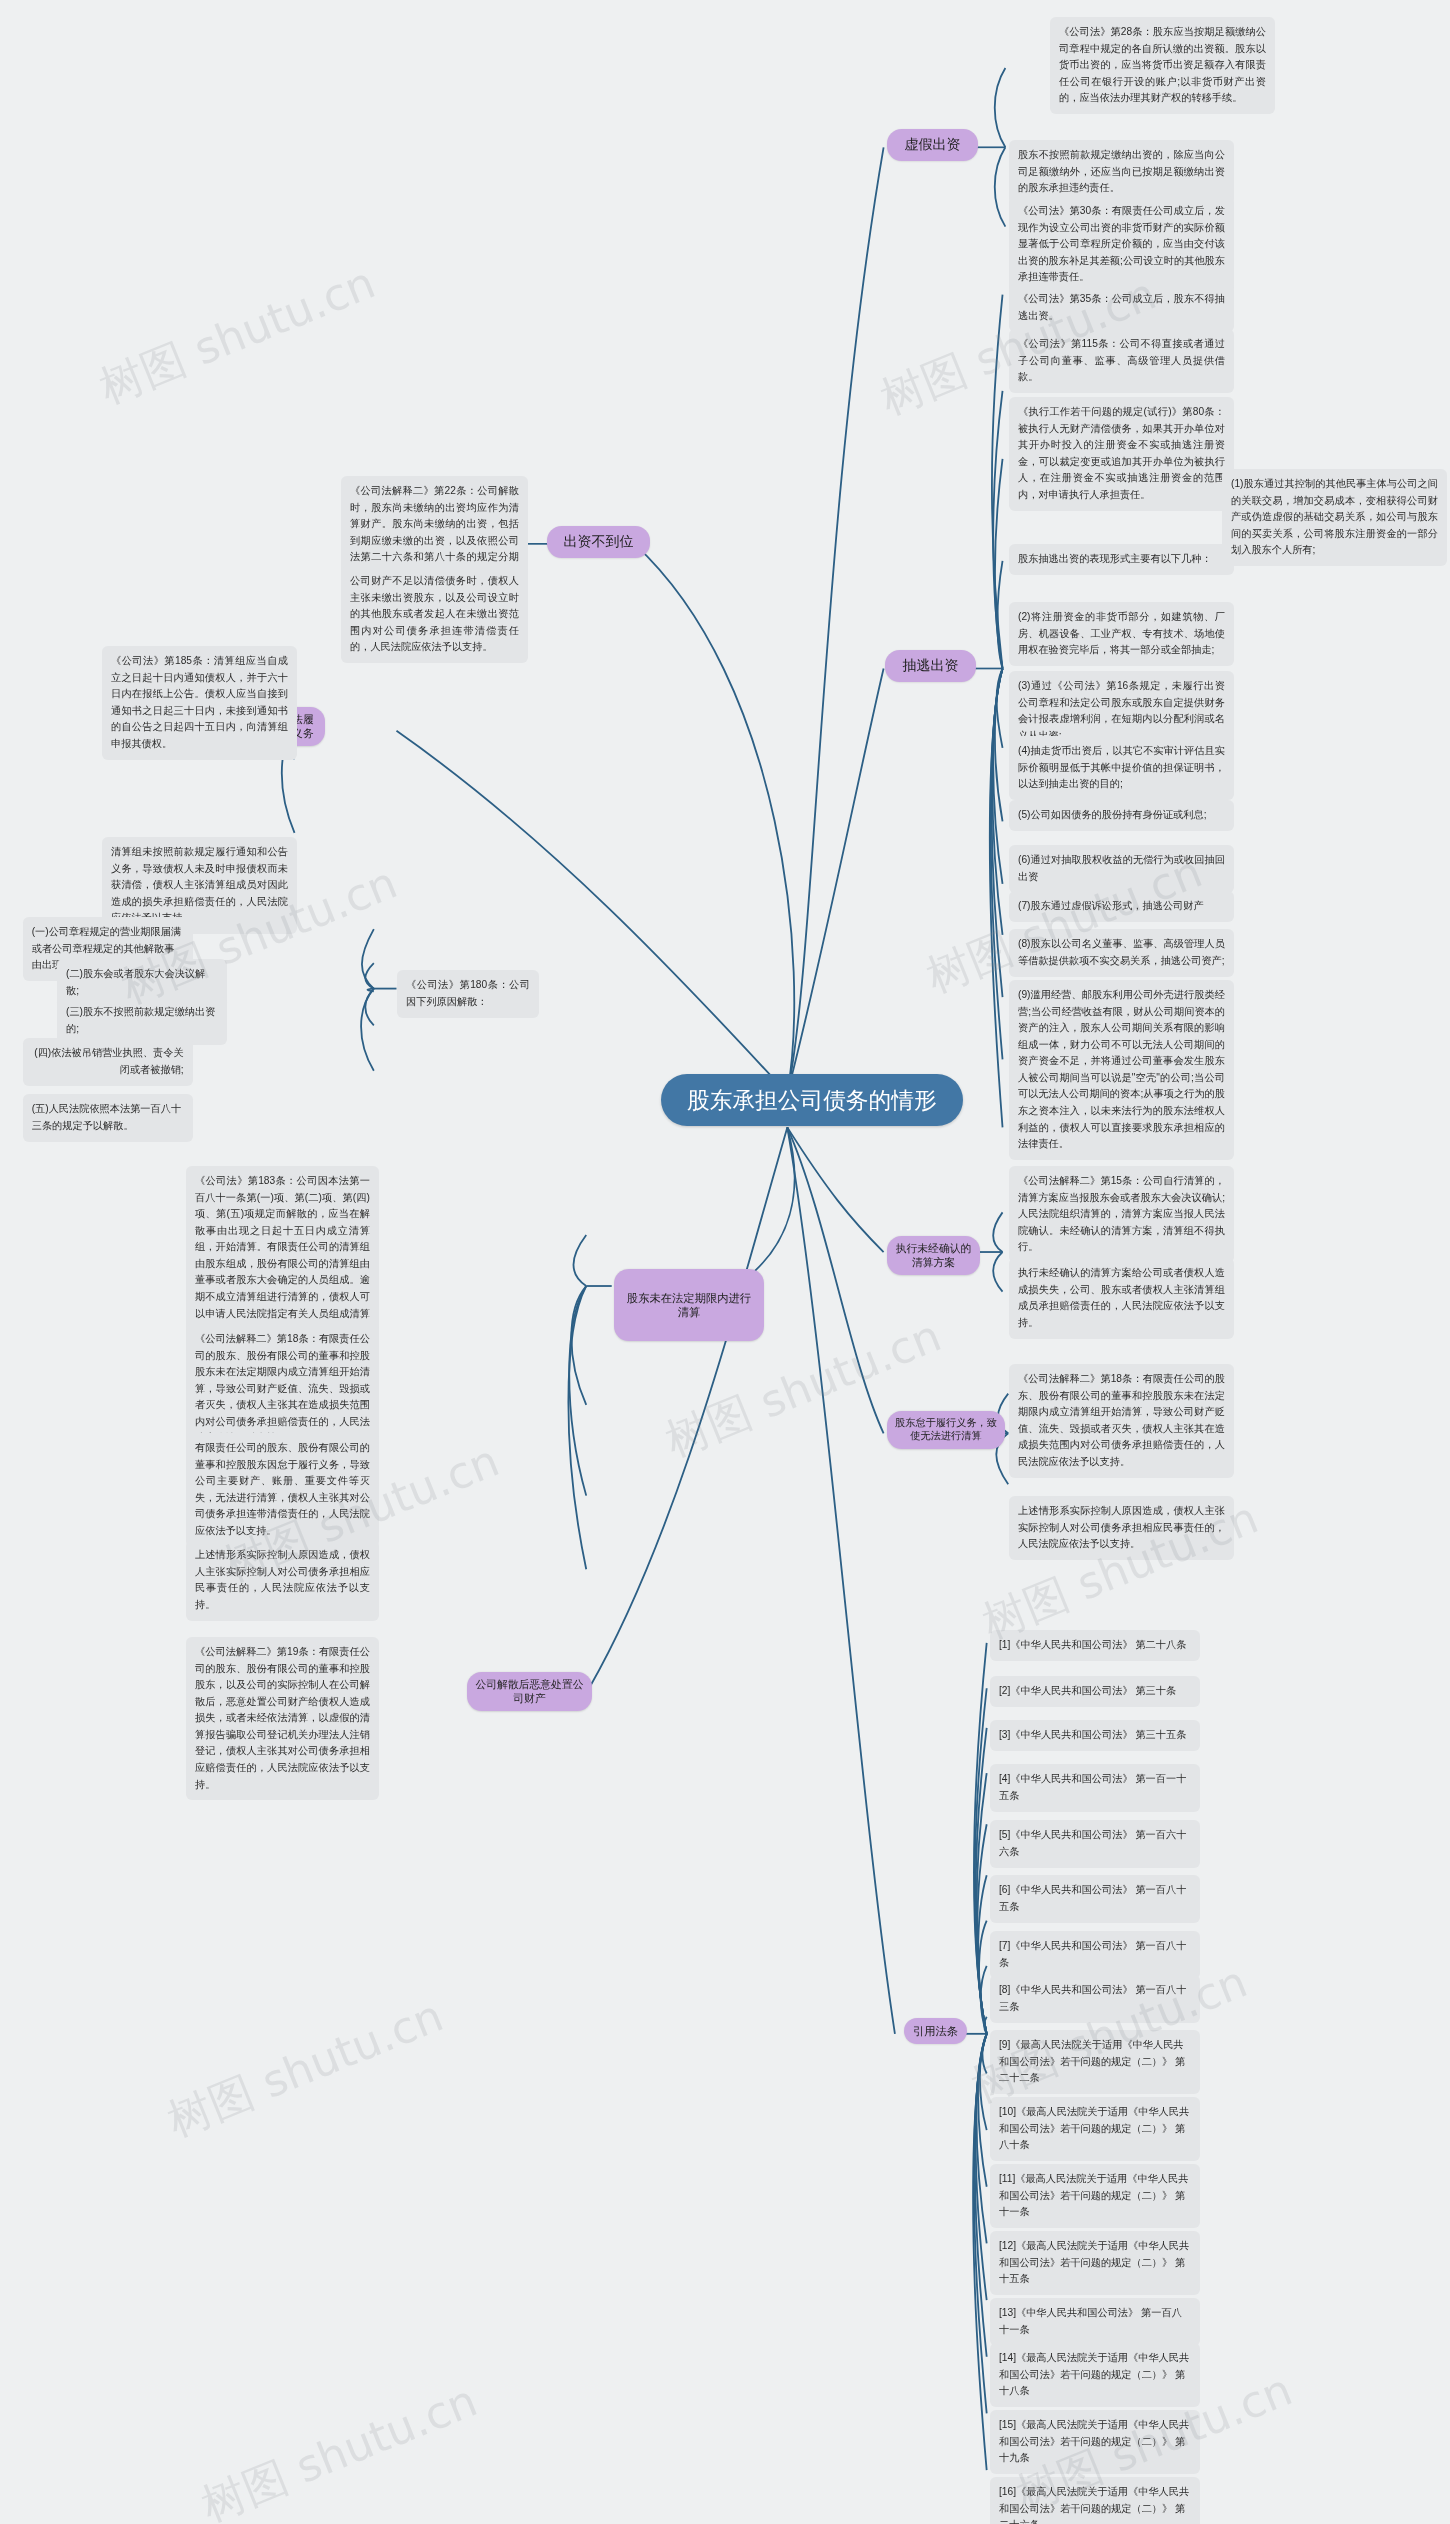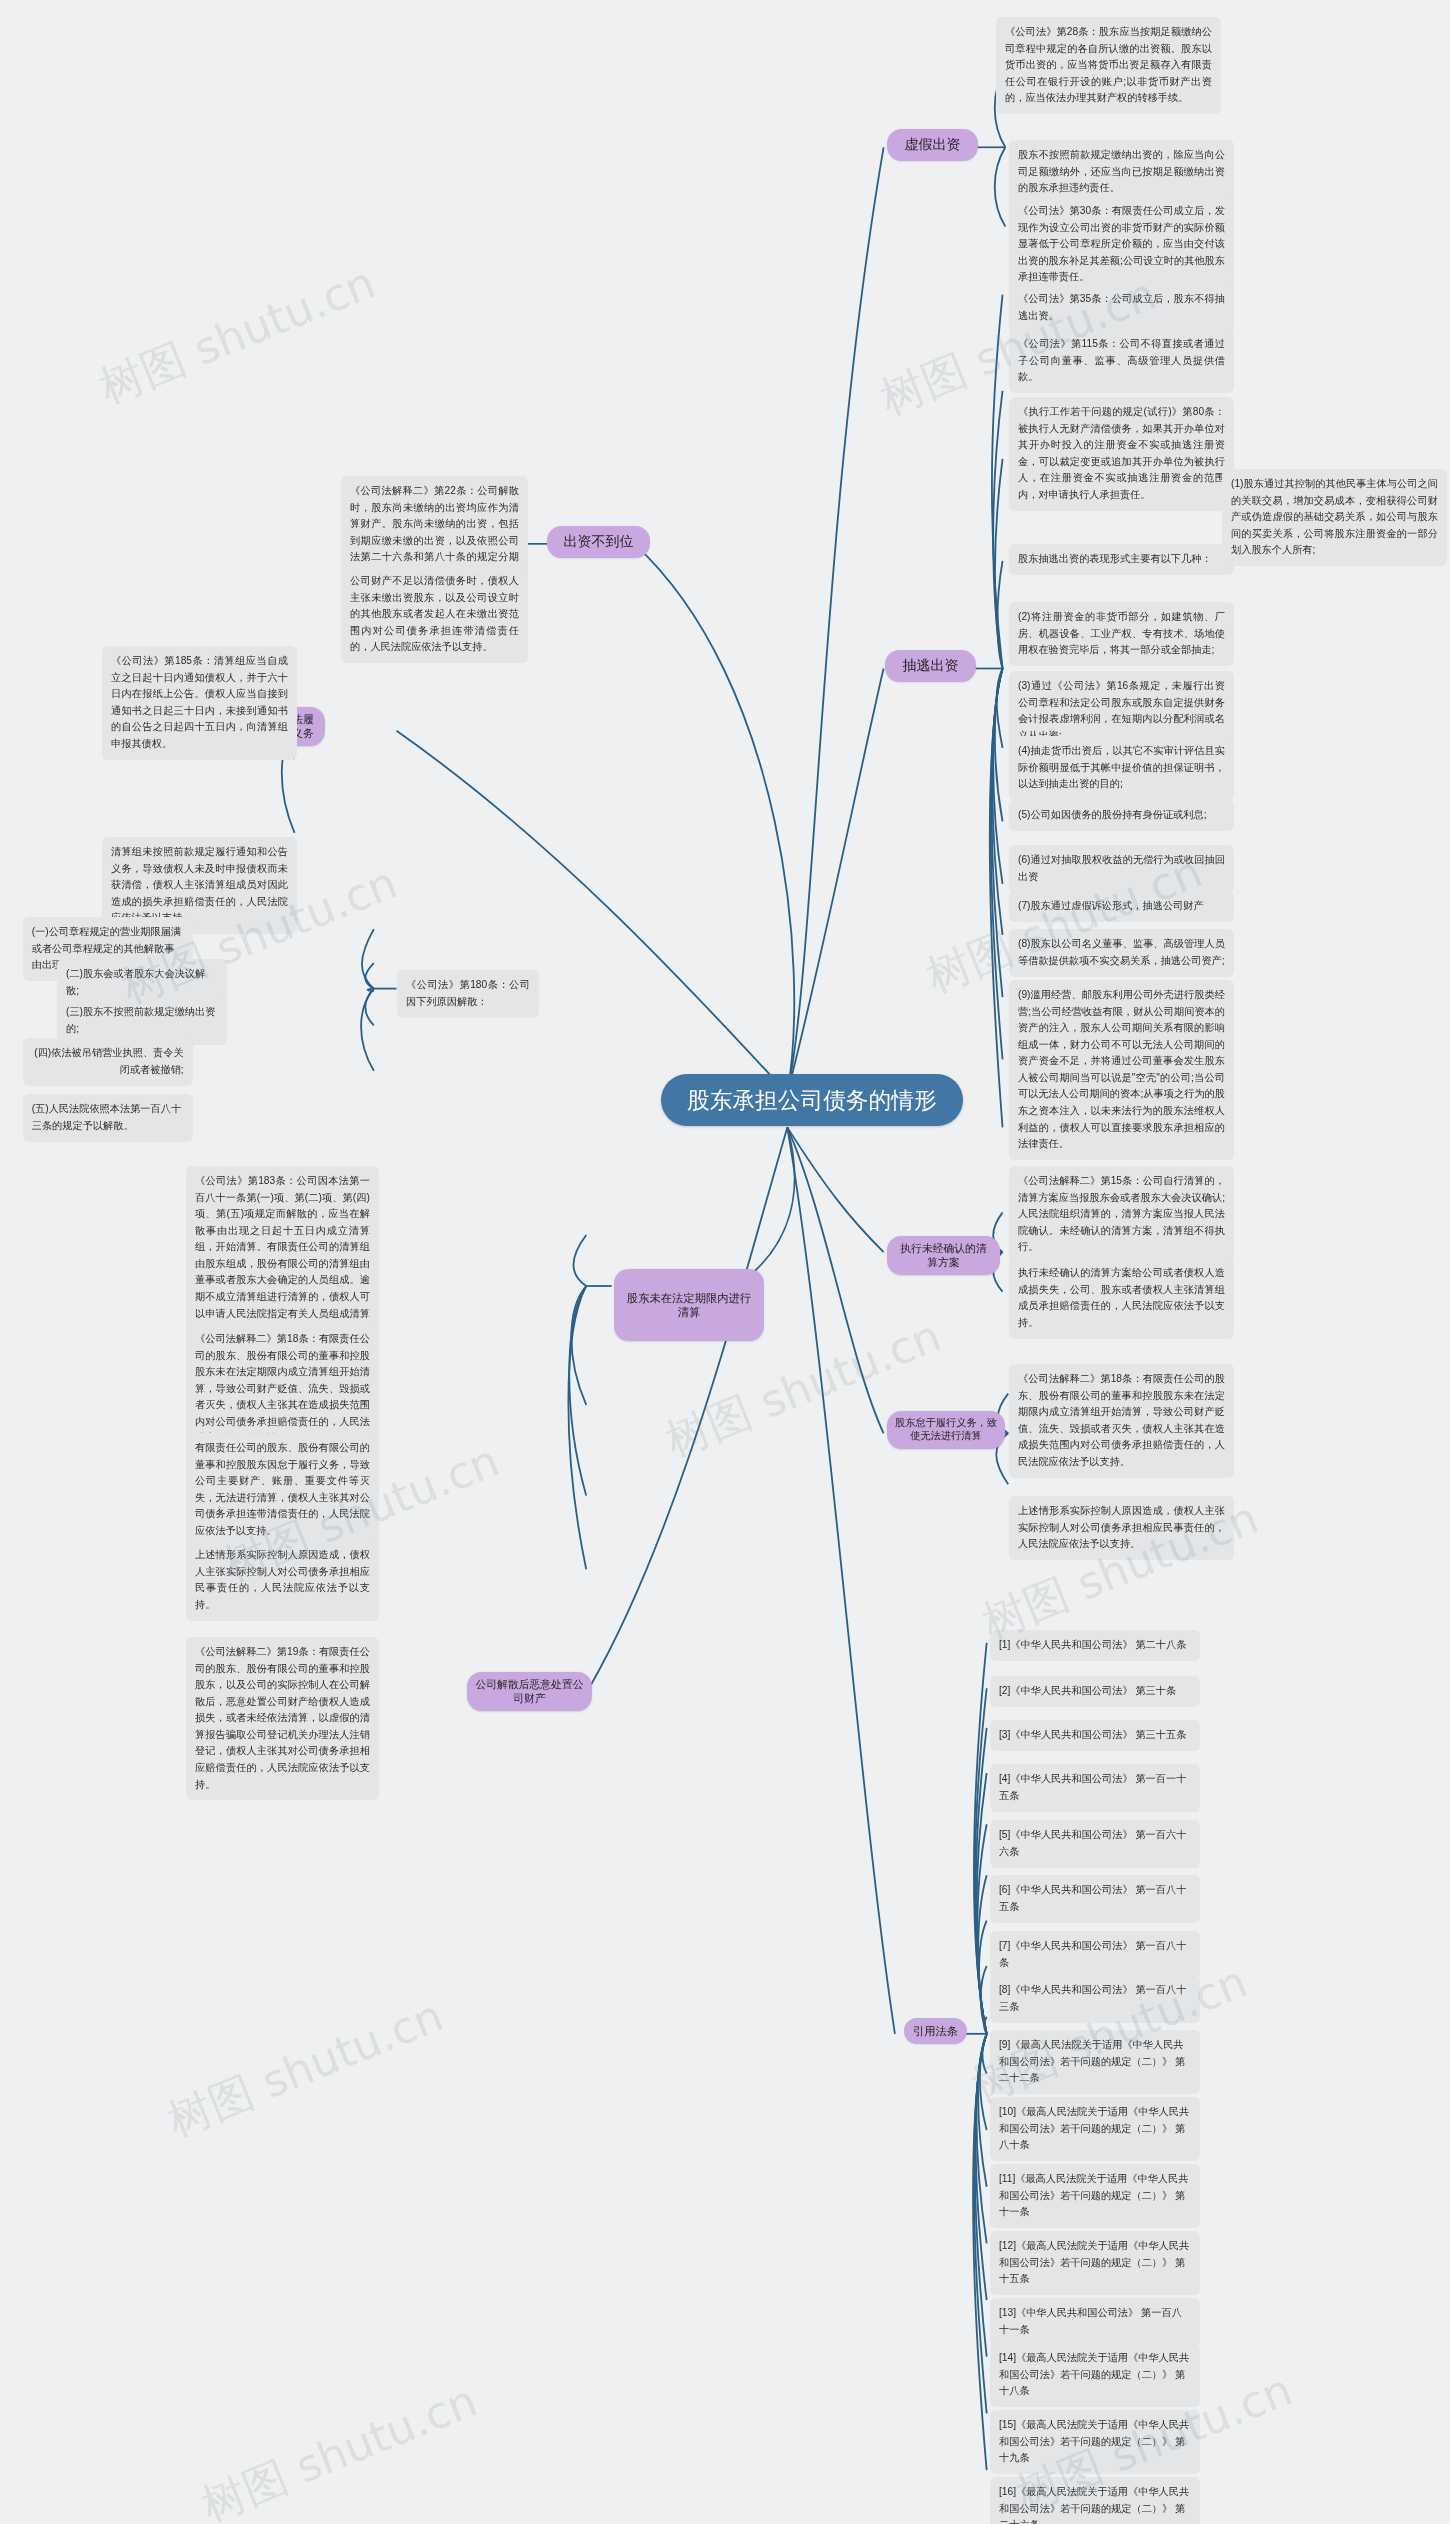--- a/index.html
+++ b/index.html
@@ -152,29 +152,29 @@
   <div class="node branch" style="left:887px;top:129px;width:91px;">虚假出资</div>
 
   <div class="node branch" style="left:547px;top:526px;width:103px;">出资不到位</div>
 
   <div class="node branch" style="left:885px;top:650px;width:91px;">抽逃出资</div>
 
   <div class="node branch" style="left:216px;top:707px;width:109px;font-size:10.8px;padding:6.2px 8px;">公司清算未依法履行通知和公告义务</div>
 
   <div class="node branch" style="left:614px;top:1269px;width:150px;font-size:11.3px;padding:22px 8px;">股东未在法定期限内进行清算</div>
 
-  <div class="node branch" style="left:887px;top:1236px;width:113px;font-size:10.8px;padding:6.2px 8px;text-align:center;">执行未经确认的清算方案</div>
+  <div class="node branch" style="left:887px;top:1236px;width:93px;font-size:10.8px;padding:6.2px 8px;text-align:center;">执行未经确认的清算方案</div>
 
   <div class="node branch" style="left:887px;top:1411px;width:118px;font-size:10.2px;padding:6.2px 8px;">股东怠于履行义务，致使无法进行清算</div>
 
   <div class="node branch" style="left:467px;top:1672px;width:125px;font-size:10.8px;padding:6.2px 8px;">公司解散后恶意处置公司财产</div>
 
   <div class="node branch" style="left:904px;top:2018px;width:63px;font-size:11.3px;padding:6.2px 8px;">引用法条</div>
 
-  <div class="node leaf" style="left:996px;top:17px;width:225px;">《公司法》第28条：股东应当按期足额缴纳公司章程中规定的各自所认缴的出资额。股东以货币出资的，应当将货币出资足额存入有限责任公司在银行开设的账户;以非货币财产出资的，应当依法办理其财产权的转移手续。</div>
+  <div class="node leaf" style="left:1050px;top:17px;width:225px;">《公司法》第28条：股东应当按期足额缴纳公司章程中规定的各自所认缴的出资额。股东以货币出资的，应当将货币出资足额存入有限责任公司在银行开设的账户;以非货币财产出资的，应当依法办理其财产权的转移手续。</div>
   <div class="node leaf" style="left:1009px;top:140px;width:225px;">股东不按照前款规定缴纳出资的，除应当向公司足额缴纳外，还应当向已按期足额缴纳出资的股东承担违约责任。</div>
   <div class="node leaf" style="left:1009px;top:196px;width:225px;">《公司法》第30条：有限责任公司成立后，发现作为设立公司出资的非货币财产的实际价额显著低于公司章程所定价额的，应当由交付该出资的股东补足其差额;公司设立时的其他股东承担连带责任。</div>
 
   <div class="node leaf" style="left:1009px;top:284px;width:225px;">《公司法》第35条：公司成立后，股东不得抽逃出资。</div>
   <div class="node leaf" style="left:1009px;top:329px;width:225px;">《公司法》第115条：公司不得直接或者通过子公司向董事、监事、高级管理人员提供借款。</div>
   <div class="node leaf" style="left:1009px;top:397px;width:225px;">《执行工作若干问题的规定(试行)》第80条：被执行人无财产清偿债务，如果其开办单位对其开办时投入的注册资金不实或抽逃注册资金，可以裁定变更或追加其开办单位为被执行人，在注册资金不实或抽逃注册资金的范围内，对申请执行人承担责任。</div>
   <div class="node leaf" style="left:1009px;top:544px;width:225px;">股东抽逃出资的表现形式主要有以下几种：</div>
   <div class="node leaf" style="left:1009px;top:602px;width:225px;">(2)将注册资金的非货币部分，如建筑物、厂房、机器设备、工业产权、专有技术、场地使用权在验资完毕后，将其一部分或全部抽走;</div>
   <div class="node leaf" style="left:1009px;top:671px;width:225px;">(3)通过《公司法》第16条规定，未履行出资公司章程和法定公司股东或股东自定提供财务会计报表虚增利润，在短期内以分配利润或名义从出资;</div>
   <div class="node leaf" style="left:1009px;top:736px;width:225px;">(4)抽走货币出资后，以其它不实审计评估且实际价额明显低于其帐中提价值的担保证明书，以达到抽走出资的目的;</div>

